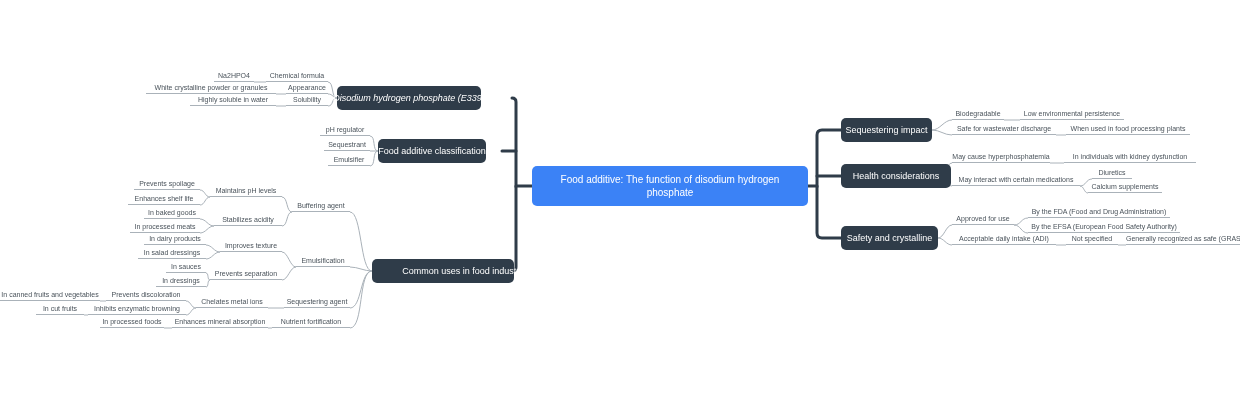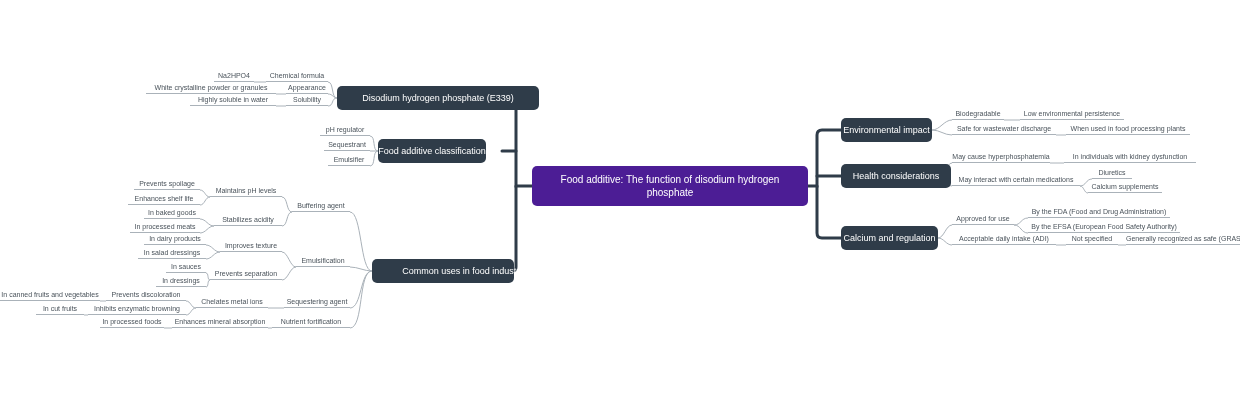--- a/index.html
+++ b/index.html
@@ -30,21 +30,21 @@
     font-size:9px;
     border-radius:5px;
     display:flex;align-items:center;justify-content:center;
     white-space:nowrap;
     box-sizing:border-box;
     cursor:pointer;
   }
   .rootnode{
     position:absolute;
     left:532px;top:166px;width:276px;height:40px;
-    background:#4c1d95;
+    background:#3b82f6;
     color:#ffffff;
     font-size:10px;
     line-height:13px;
     border-radius:5px;
     display:flex;align-items:center;justify-content:center;
     text-align:center;
     padding:1px 16px;
     box-sizing:border-box;
     cursor:pointer;
   }
@@ -111,26 +111,26 @@
       <path d="M938 238 C944 238 946 245 952 245"></path>
       <path d="M1014 225 C1021 225 1021 218 1028 218"></path>
       <path d="M1014 225 C1021 225 1021 233 1028 233"></path>
       <path d="M1056 245 H1066"></path>
       <path d="M1118 245 H1126"></path>
     </g>
   </svg>
 
   <div class="rootnode">Food additive: The function of disodium hydrogen phosphate</div>
 
-  <div class="bnode" style="left:337px;top:86px;width:202px;">Disodium hydrogen phosphate (E339)</div>
+  <div class="bnode" style="left:337px;top:86px;width:144px;font-style:italic;">Disodium hydrogen phosphate (E339)</div>
   <div class="bnode" style="left:378px;top:139px;width:108px;">Food additive classification</div>
   <div class="bnode" style="left:372px;top:259px;width:142px;padding-left:40px;">Common uses in food industry</div>
-  <div class="bnode" style="left:841px;top:118px;width:91px;">Environmental impact</div>
+  <div class="bnode" style="left:841px;top:118px;width:91px;">Sequestering impact</div>
   <div class="bnode" style="left:841px;top:164px;width:110px;">Health considerations</div>
-  <div class="bnode" style="left:841px;top:226px;width:97px;">Calcium and regulation</div>
+  <div class="bnode" style="left:841px;top:226px;width:97px;">Safety and crystalline</div>
 
   <div class="leaf" style="left:266px;top:70px;width:62px;">Chemical formula</div>
   <div class="leaf" style="left:214px;top:70px;width:40px;">Na2HPO4</div>
   <div class="leaf" style="left:286px;top:82px;width:42px;">Appearance</div>
   <div class="leaf" style="left:146px;top:82px;width:130px;">White crystalline powder or granules</div>
   <div class="leaf" style="left:286px;top:94px;width:42px;">Solubility</div>
   <div class="leaf" style="left:190px;top:94px;width:86px;">Highly soluble in water</div>
 
   <div class="leaf" style="left:320px;top:124px;width:50px;">pH regulator</div>
   <div class="leaf" style="left:324px;top:139px;width:46px;">Sequestrant</div>

